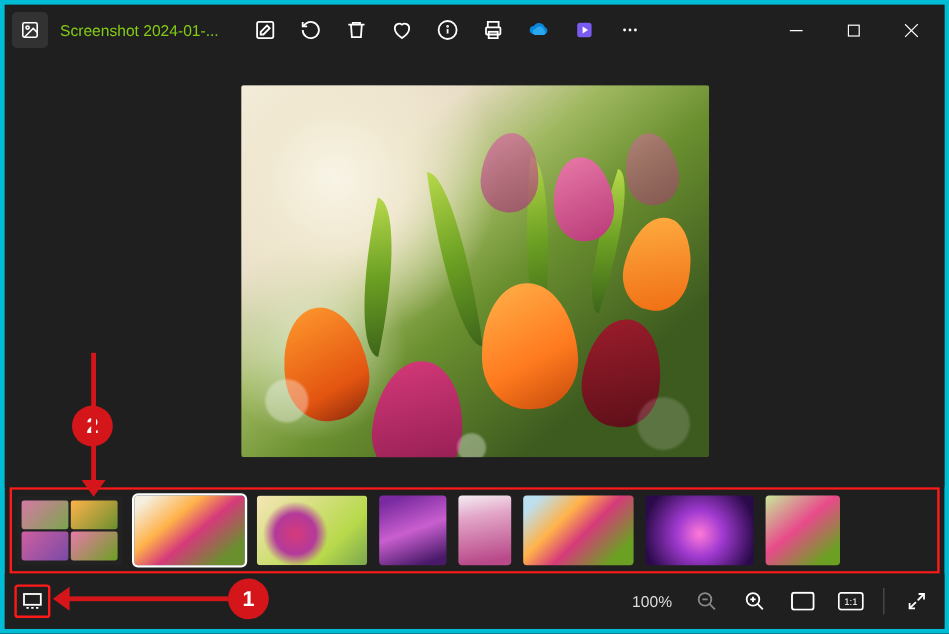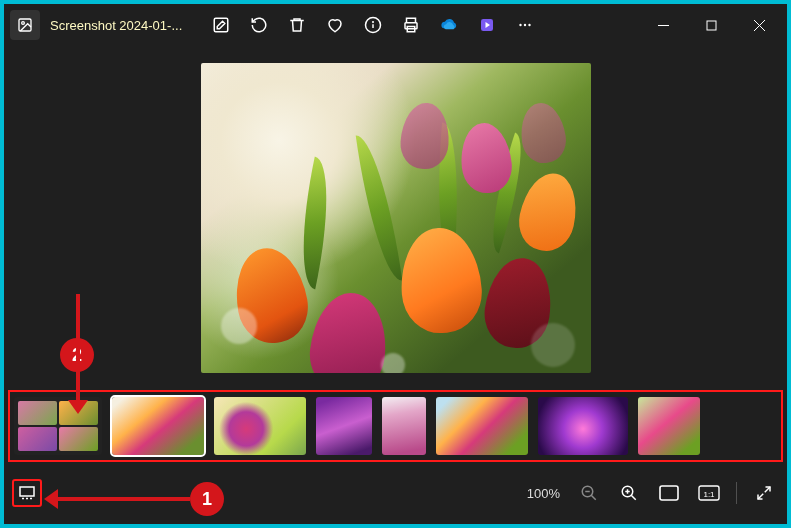--- a/index.html
+++ b/index.html
@@ -11,21 +11,21 @@
   }
   
   .titlebar {
     height: 42px; display: flex; align-items: center; padding: 0 6px; gap: 4px;
     background: #1f1f1f; color: #fff;
   }
   .title-icon {
     width: 30px; height: 30px; background: #323232; border-radius: 4px;
     display: flex; align-items: center; justify-content: center;
   }
-  .title-text { font-size: 13px; padding: 0 12px 0 6px; color: #fef9c3; white-space: nowrap; }
+  .title-text { font-size: 13px; padding: 0 12px 0 6px; color: #84cc16; white-space: nowrap; }
   .toolbar { display: flex; gap: 4px; align-items: center; margin-left: 6px; }
   .tbtn {
     width: 34px; height: 34px; display: flex; align-items: center; justify-content: center;
     border-radius: 4px; cursor: pointer; color: #ddd;
   }
   .spacer { flex: 1; }
   .winbtn {
     width: 44px; height: 32px; display: flex; align-items: center; justify-content: center;
     color: #ddd; cursor: pointer;
   }
@@ -90,21 +90,21 @@
   .th1 { width:92px;background:linear-gradient(140deg,#f5efe0 8%,#ffb24a 35%,#d63a7a 55%,#6a8f2f 85%);}
   .th2 { width:92px;background:radial-gradient(circle at 35% 55%,#d63a7a 0%,#b33a9a 25%,transparent 40%),linear-gradient(135deg,#f6e6b8,#b7d94b 70%,#7aa64d);}
   .th3 { width:56px;background:linear-gradient(160deg,#7a2aa0 10%,#c95fcf 50%,#4a1a6a 90%);}
   .th4 { width:44px;background:linear-gradient(170deg,#f3eef2 0%,#e3a6c8 30%,#b94a8a 90%);}
   .th5 { width:92px;background:linear-gradient(135deg,#bde0ef 10%,#ffb24a 35%,#d63a7a 55%,#6ca023 85%);}
   .th6 { width:90px;background:radial-gradient(circle at 50% 55%,#ff7ad9 0%,#a03ad0 35%,#2a0a4a 85%);}
   .th7 { width:62px;background:linear-gradient(140deg,#c7e89a 0%,#e84a8a 45%,#6ca023 85%);}
 
   
   .bottombar {
-    height: 62px; display: flex; align-items: center; padding: 0 6px; gap: 6px;
+    height: 46px; display: flex; align-items: center; padding: 0 6px; gap: 6px;
     background: #1f1f1f; color: #ddd;
   }
   .filmstrip-toggle {
     width: 30px; height: 28px; border: 2px solid #ff1a1a; border-radius: 3px;
     display: flex; align-items: center; justify-content: center; cursor: pointer; margin-left:2px;
   }
   .zoom-label { font-size: 13px; margin-right: 6px; }
   .bbtn { width: 34px; height: 34px; display:flex;align-items:center;justify-content:center;border-radius:4px;cursor:pointer;color:#ddd;}
   .vdiv { width:1px;height:22px;background:#505050;margin:0 4px;}
 

